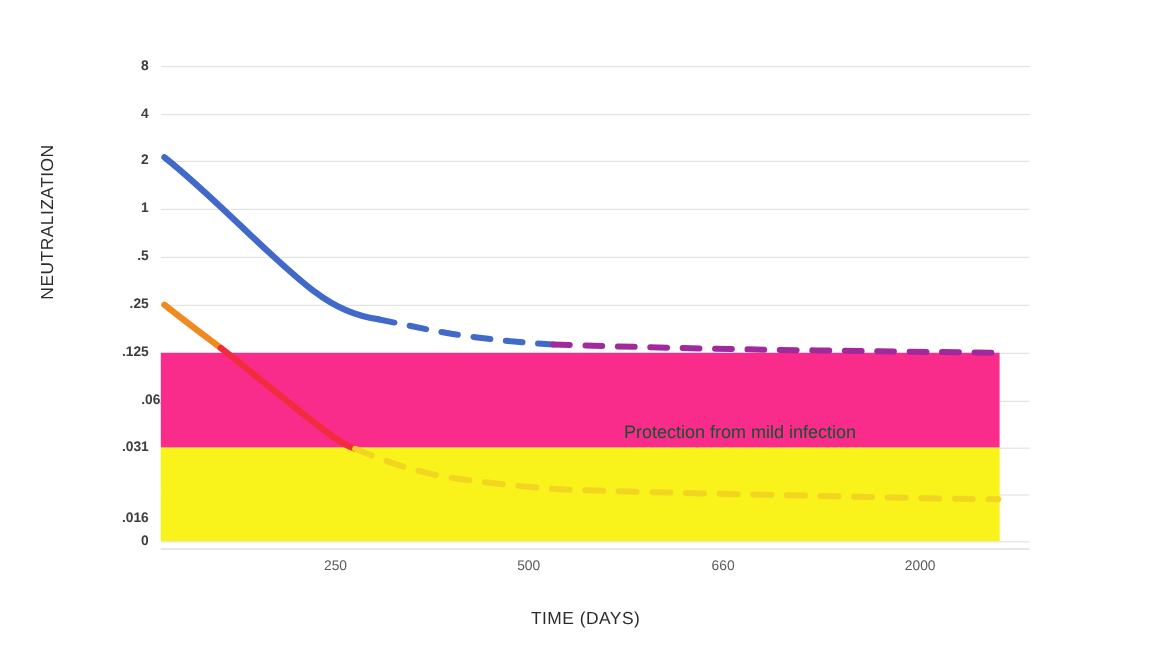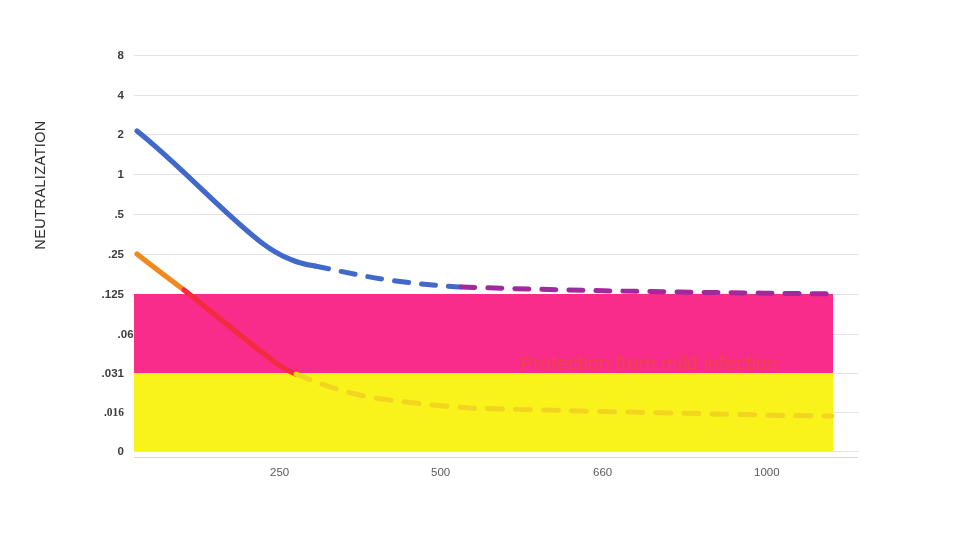--- a/index.html
+++ b/index.html
@@ -92,53 +92,54 @@
     background: #d8d8d8;
   }
 
   
   .band {
     position: absolute;
     left: 0px;
   }
   .band-label {
     position: absolute;
-    font-size: 20px;
-    color: #ef4444;
+    font-size: 15px;
+    color: #14532d;
     white-space: nowrap;
   }
 
   
   .curves {
     position: absolute;
     left: 0; top: 0;
     width: 959px;
     height: 556px;
     overflow: visible;
     pointer-events: none;
   }
 </style>
 </head>
 <body>
 
 <div id="chart-root">
 
   <div class="y-axis-title">NEUTRALIZATION</div>
 
+  <div class="x-axis-title">TIME (DAYS)</div>
 
   <div class="y-tick" style="left:78px; top:49px;">8</div>
   <div class="y-tick" style="left:78px; top:89px;">4</div>
   <div class="y-tick" style="left:78px; top:128px;">2</div>
   <div class="y-tick" style="left:78px; top:168px;">1</div>
   <div class="y-tick" style="left:78px; top:208px;">.5</div>
   <div class="y-tick" style="left:78px; top:248px;">.25</div>
   <div class="y-tick" style="left:78px; top:288px;">.125</div>
   <div class="y-tick" style="left:94px; top:328px;">.062</div>
   <div class="y-tick" style="left:78px; top:367px;">.031</div>
-  <div class="y-tick" style="left:78px; top:406px;font-family:Liberation Serif, serif;">.016</div>
+  <div class="y-tick" style="left:78px; top:426px;">.016</div>
   <div class="y-tick" style="left:78px; top:445px;">0</div>
 
   <div class="plot-area">
     <div class="gridline" style="top:7px;"></div>
     <div class="gridline" style="top:47px;"></div>
     <div class="gridline" style="top:86px;"></div>
     <div class="gridline" style="top:126px;"></div>
     <div class="gridline" style="top:166px;"></div>
     <div class="gridline" style="top:206px;"></div>
     <div class="gridline" style="top:246px;"></div>
@@ -151,21 +152,21 @@
     <div class="band" style="top:246px; height:79px; width:699px; background:#F92C8B;"></div>
 
     <div class="band" style="top:325px; height:78px; width:699px; background:#F9F21B;"></div>
 
     <div class="band-label" style="left:386px; top:304px;">Protection from mild infection</div>
   </div>
 
   <div class="x-tick" style="left:270px; top:466px;">250</div>
   <div class="x-tick" style="left:431px; top:466px;">500</div>
   <div class="x-tick" style="left:593px; top:466px;">660</div>
-  <div class="x-tick" style="left:754px; top:466px;">1000</div>
+  <div class="x-tick" style="left:754px; top:466px;">2000</div>
 
   <svg class="curves" viewBox="0 0 959 556">
 
     <path d="M 137,131 C 180,165 225,215 262,243 C 283,259 300,264 315,266" fill="none" stroke="#4169C9" stroke-width="5.2" stroke-linecap="round"></path>
 
     <path d="M 315,266 C 340,271 365,277 396,281 C 420,284 440,286 461,287" fill="none" stroke="#4169C9" stroke-width="5" stroke-linecap="round" stroke-dasharray="14 13"></path>
 
     <path d="M 461,287 C 520,289 600,291 680,292 C 740,293 800,293.5 837,294" fill="none" stroke="#A0299B" stroke-width="5" stroke-linecap="round" stroke-dasharray="14 13"></path>
 
     <path d="M 137,254 C 152,266 168,278 184,290" fill="none" stroke="#F08A1E" stroke-width="5.2" stroke-linecap="round"></path>

